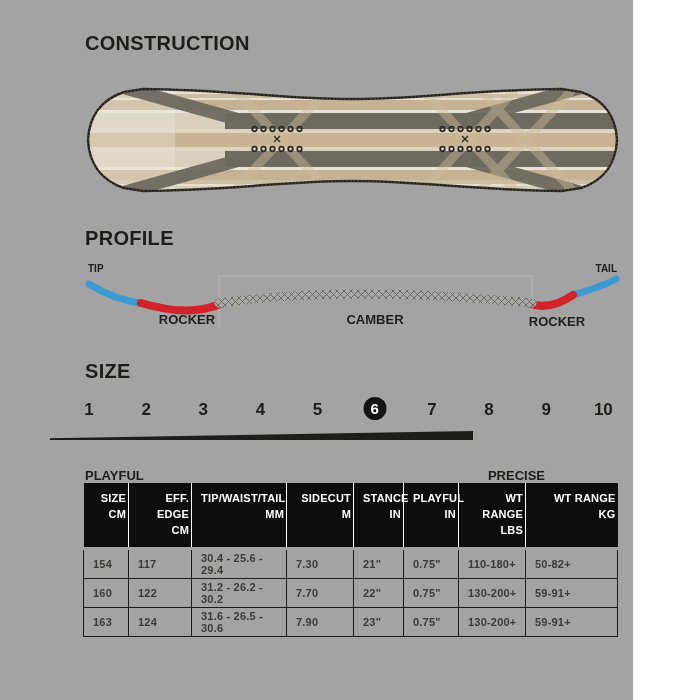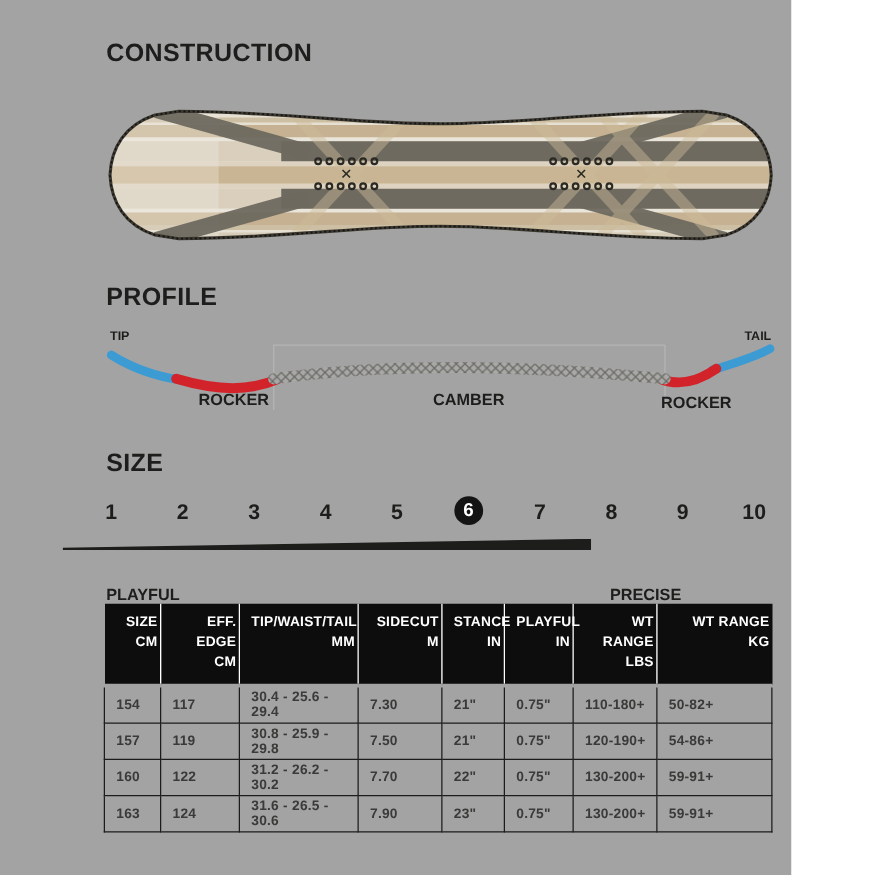--- a/index.html
+++ b/index.html
@@ -197,30 +197,20 @@
             <td>154</td>
             <td>117</td>
             <td>30.4 - 25.6 - 29.4</td>
             <td>7.30</td>
             <td>21"</td>
             <td>0.75"</td>
             <td>110-180+</td>
             <td>50-82+</td>
           </tr>
           <tr>
-            <td>157</td>
-            <td>119</td>
-            <td>30.8 - 25.9 - 29.8</td>
-            <td>7.50</td>
-            <td>21"</td>
-            <td>0.75"</td>
-            <td>120-190+</td>
-            <td>54-86+</td>
-          </tr>
-          <tr>
             <td>160</td>
             <td>122</td>
             <td>31.2 - 26.2 - 30.2</td>
             <td>7.70</td>
             <td>22"</td>
             <td>0.75"</td>
             <td>130-200+</td>
             <td>59-91+</td>
           </tr>
           <tr>

